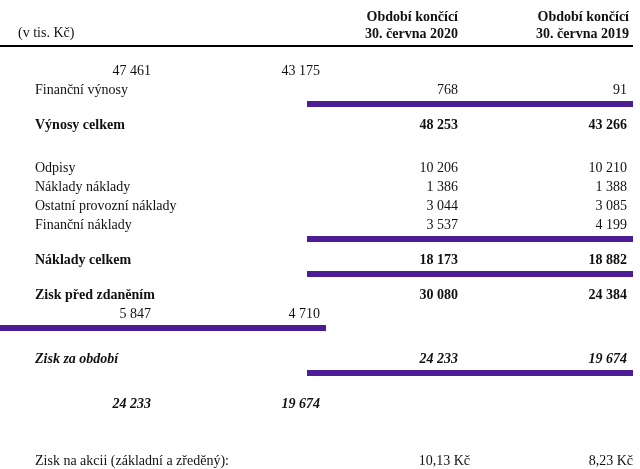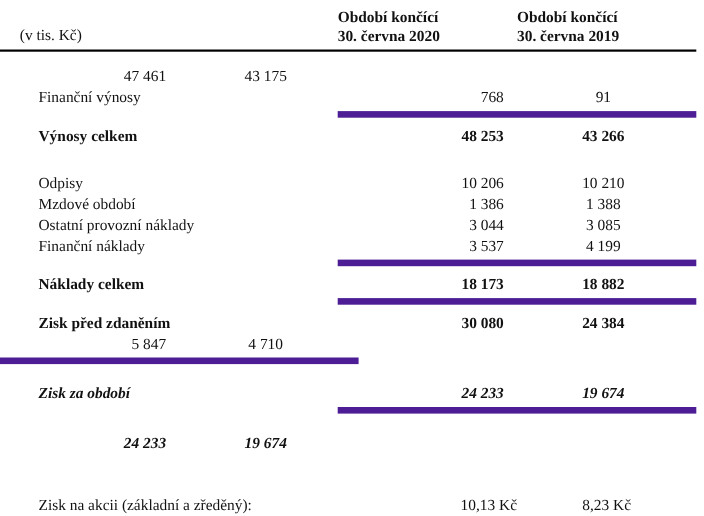--- a/index.html
+++ b/index.html
@@ -33,20 +33,21 @@
     font-weight: 400;
     margin-bottom: 1px;
   }
   .hcells {
     display: flex;
     flex: 0 0 326px;
     width: 326px;
   }
   .hcell {
     width: 163px;
+    text-align: right;
     font-weight: 700;
     line-height: 17px;
   }
   .hcell.c1 { padding-right: 12px; box-sizing: border-box; }
   .hcell.c2 { padding-right: 4px;  box-sizing: border-box; }
   
   .row {
     display: flex;
     line-height: 19px;
     align-items: baseline;
@@ -60,21 +61,21 @@
     flex: 0 0 326px;
     width: 326px;
     display: flex;
   }
   .row .cell {
     text-align: right;
     box-sizing: border-box;
     white-space: nowrap;
   }
   .row .cell.c1 { width: 163px; padding-right: 12px; }
-  .row .cell.c2 { width: 163px; padding-right: 6px; text-align: center;  }
+  .row .cell.c2 { width: 163px; padding-right: 6px;  }
   .row.bold { font-weight: 700; }
   .row.rule .nums {
     border-bottom: 6px solid #4c1d95;
     padding-bottom: 2px;
   }
   .row.currency .cell.c1 { padding-right: 0; }
   .row.currency .cell.c2 { padding-right: 0; }
   
   .sp-none { margin-top: 0; }
   .sp-xs   { margin-top: 8px; }
@@ -124,21 +125,21 @@
         </div>
       </div>
       <div class="row sp-l">
         <div class="label">Odpisy</div>
         <div class="nums">
           <div class="cell c1">10 206</div>
           <div class="cell c2">10 210</div>
         </div>
       </div>
       <div class="row sp-none">
-        <div class="label">Mzdové období</div>
+        <div class="label">Náklady náklady</div>
         <div class="nums">
           <div class="cell c1">1 386</div>
           <div class="cell c2">1 388</div>
         </div>
       </div>
       <div class="row sp-none">
         <div class="label">Ostatní provozní náklady</div>
         <div class="nums">
           <div class="cell c1">3 044</div>
           <div class="cell c2">3 085</div>

